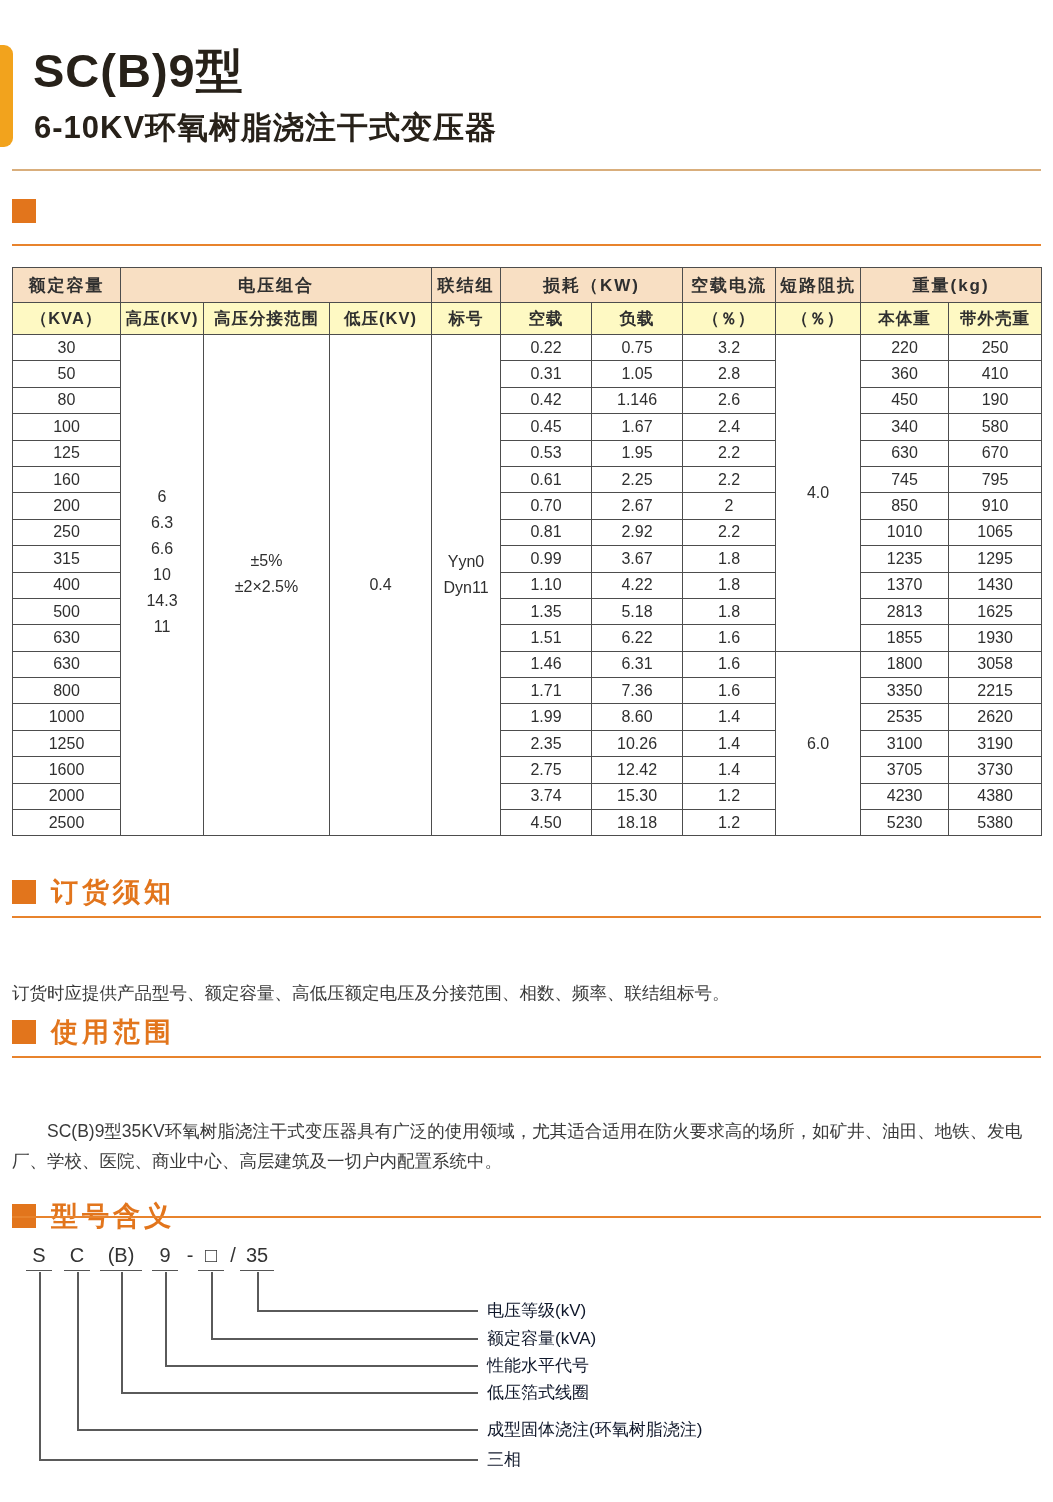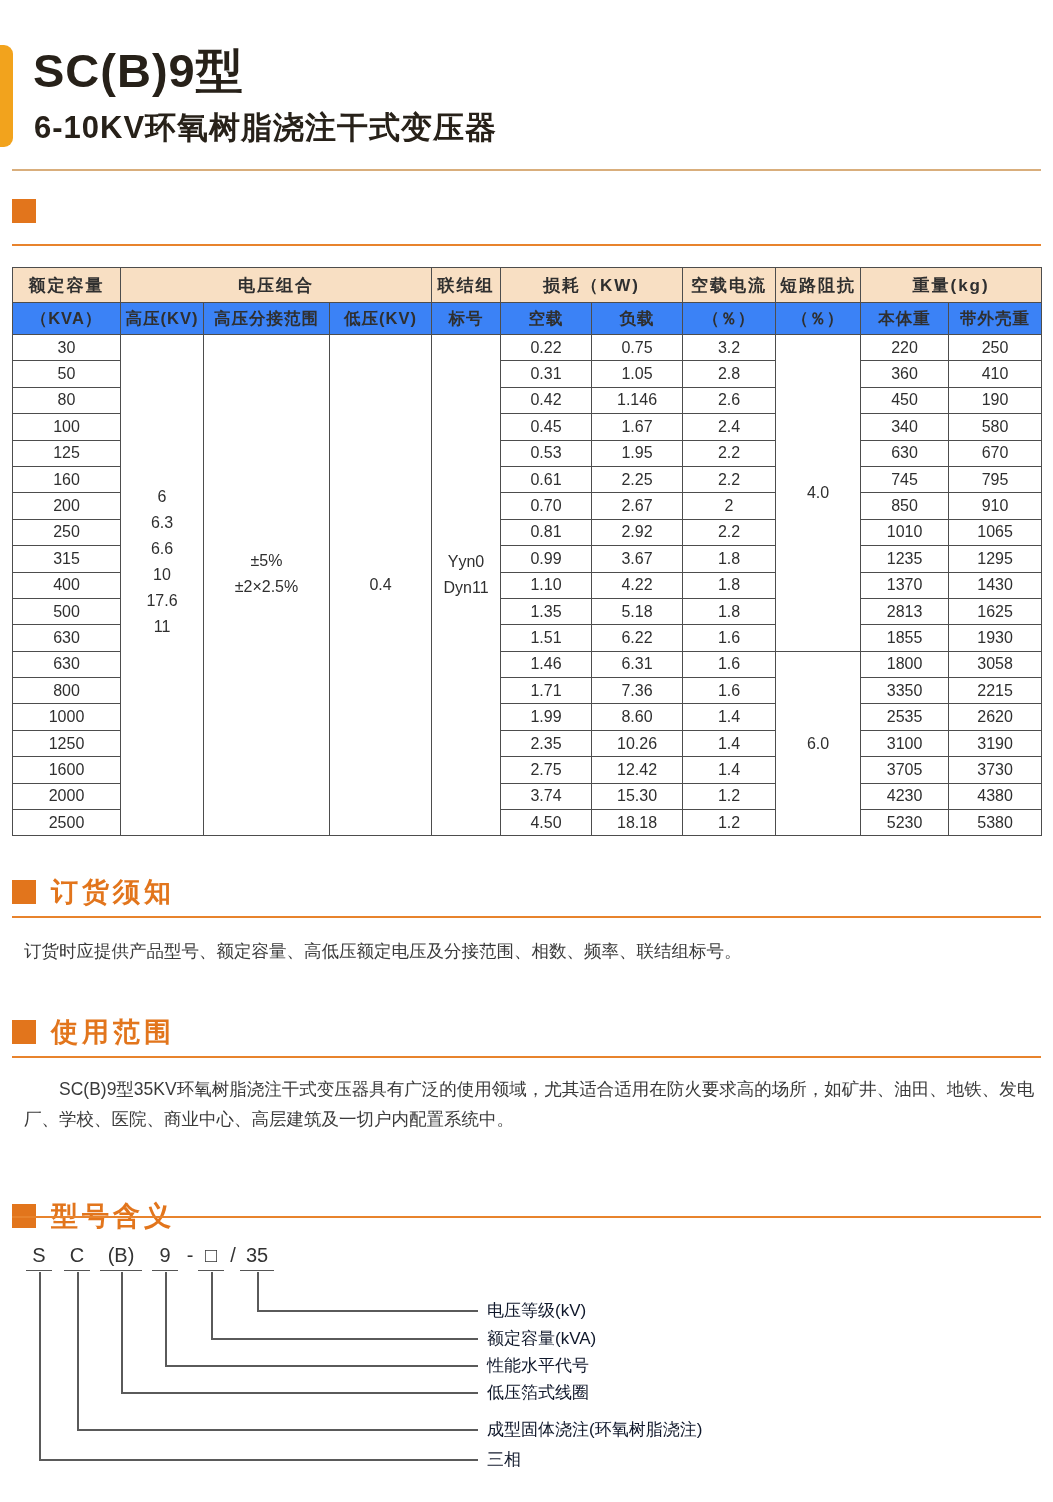--- a/index.html
+++ b/index.html
@@ -17,28 +17,28 @@
   
   .section-header{display:flex;align-items:center;gap:15px;}
   .section-square{width:24px;height:24px;background:#e2751c;}
   .section-title{font-size:27px;font-weight:700;color:#e2751c;letter-spacing:4px;}
   .section-rule{width:1029px;height:2px;background:#e8832c;}
   .sec-tech{left:12px;top:199px;}   .rule-tech{left:12px;top:244px;}
   .sec-order{left:12px;top:874px;}  .rule-order{left:12px;top:916px;}
   .sec-usage{left:12px;top:1014px;} .rule-usage{left:12px;top:1056px;}
   .sec-model{left:12px;top:1198px;} .rule-model{left:12px;top:1216px;}
   
-  .para{left:24px;width:1029px;font-size:17.5px;line-height:30px;color:#3a3a3a;}
+  .para{left:12px;width:1029px;font-size:17.5px;line-height:30px;color:#3a3a3a;margin-top:42px;}
   .para-order{top:936px;}
   .para-usage{top:1074px;text-indent:2em;}
   
   table.spec{border-collapse:collapse;position:absolute;left:12px;top:267px;width:1029px;table-layout:fixed;}
   table.spec th,table.spec td{border:1px solid #4d4d4d;text-align:center;vertical-align:middle;padding:0;color:#2f2f2f;}
   table.spec thead tr.h1 th{background:#f8dfc3;height:34px;font-size:17px;font-weight:700;letter-spacing:2px;}
-  table.spec thead tr.h2 th{background:#3b82f6;height:31px;font-size:16.5px;font-weight:700;letter-spacing:1px;}
+  table.spec thead tr.h2 th{background:#fef9c3;height:31px;font-size:16.5px;font-weight:700;letter-spacing:1px;}
   table.spec tbody td{height:25.4px;font-size:16px;font-weight:400;background:#ffffff;}
   table.spec td.mline div{line-height:26px;}
   td.hv-cell{padding-bottom:46px !important;}
   td.tap-cell{padding-bottom:22px !important;}
   td.vector-cell{padding-bottom:20px !important;}
   
   .code-token{top:1244px;font-size:20px;color:#333;text-align:center;}
   .code-token.u{border-bottom:1.5px solid #555;padding-bottom:3px;}
   .vline{width:1.5px;background:#5a5a5a;}
   .hline{height:1.5px;background:#5a5a5a;}
@@ -96,21 +96,21 @@
     </tr>
   </thead>
   <tbody id="spec-tbody">
       <tr>
         <td>30</td>
         <td class="mline hv-cell" rowspan="19">
           <div>6</div>
           <div>6.3</div>
           <div>6.6</div>
           <div>10</div>
-          <div>17.6</div>
+          <div>14.3</div>
           <div>11</div>
         </td>
         <td class="mline tap-cell" rowspan="19">
           <div>±5%</div>
           <div>±2×2.5%</div>
         </td>
         <td class="mline " rowspan="19">
           <div>0.4</div>
         </td>
         <td class="mline vector-cell" rowspan="19">

